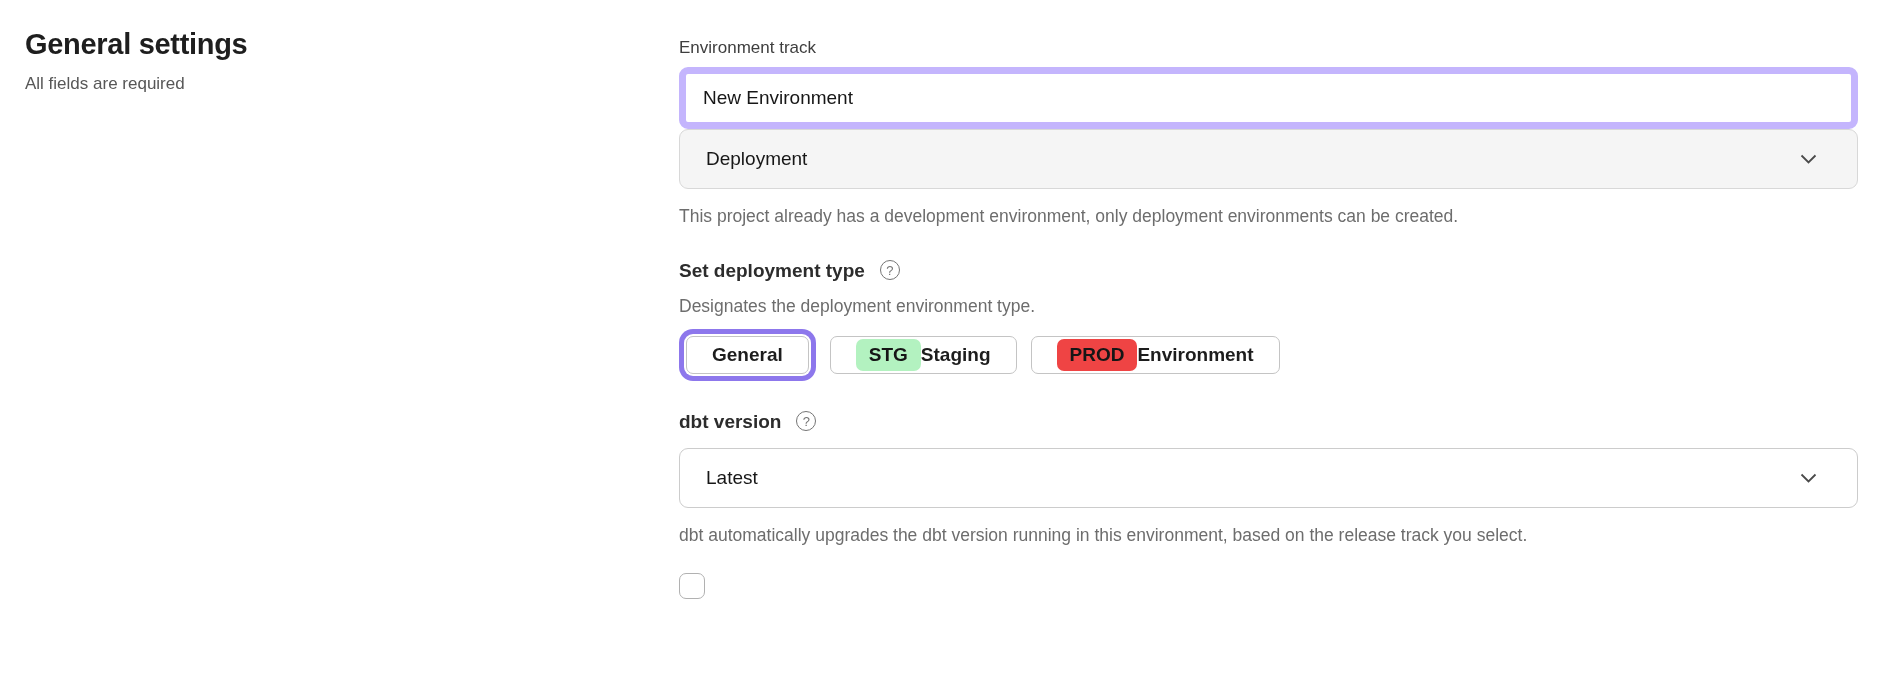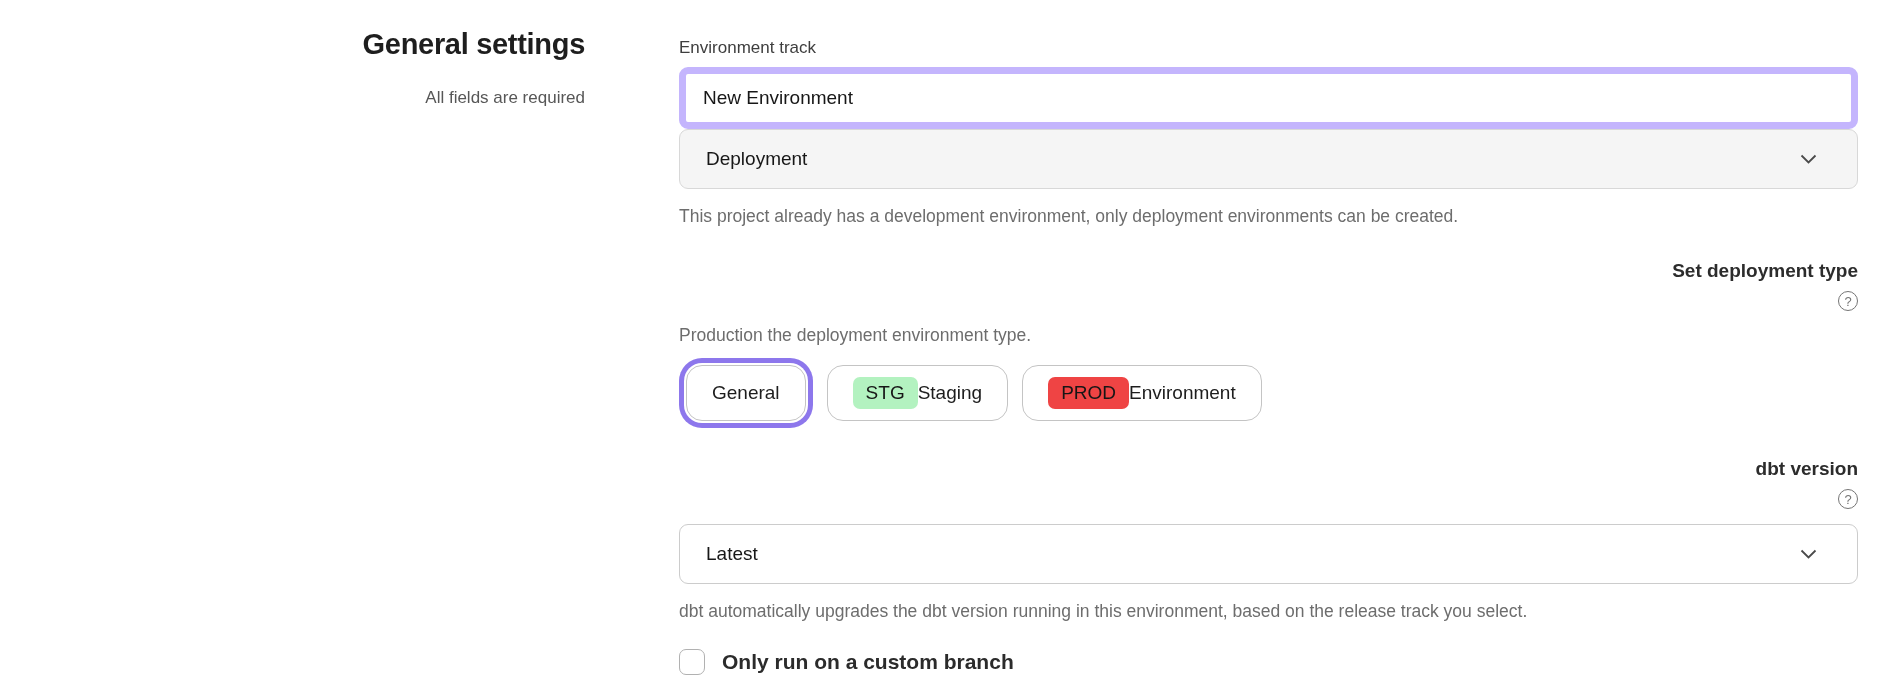--- a/index.html
+++ b/index.html
@@ -6,35 +6,35 @@
   html, body {
     width: 1890px; height: 678px;
     background: #ffffff;
     font-family: "Liberation Sans", "DejaVu Sans", sans-serif;
     color: #1f1f1f;
     overflow: hidden;
   }
   .page { position: relative; width: 1890px; height: 678px; }
 
   
-  .intro { position: absolute; left: 25px; top: 28px; width: 560px; text-align: right; }
+  .intro { position: absolute; left: 25px; top: 28px; width: 560px; }
   .intro h1 {
     font-size: 29px; font-weight: 700; letter-spacing: -0.3px; color: #1e1e1e;
   }
-  .intro .sub { margin-top: 27px; font-size: 17px; color: #575757; }
+  .intro .sub { margin-top: 13px; font-size: 17px; color: #575757; }
 
   
   .form-col { position: absolute; left: 679px; top: 38px; width: 1179px; }
 
   .field-label { font-size: 17px; color: #3e3e3e; margin-bottom: 9px; }
   .field-label.disabled { color: #a8a8a8; }
 
   .section-label {
-    display: flex; align-items: flex-end; gap: 9px;
-    font-size: 19px; font-weight: 700; color: #2c2c2c; flex-direction: column;
+    display: flex; align-items: flex-start; gap: 15px;
+    font-size: 19px; font-weight: 700; color: #2c2c2c;
   }
 
   input.text-input {
     width: 100%; height: 62px;
     border: 7px solid #c4b5fd; border-radius: 9px;
     padding: 0 17px; font-size: 19px; color: #171717;
     font-family: inherit; background: #ffffff; outline: none;
   }
 
   .select {
@@ -51,25 +51,25 @@
   .helper { font-size: 17.5px; color: #6d6d6d; }
 
   .help-icon {
     width: 20px; height: 20px; border: 1.5px solid #757575; border-radius: 50%;
     display: inline-flex; align-items: center; justify-content: center;
     font-size: 13px; font-weight: 400; color: #757575; flex: 0 0 auto;
   }
 
   .type-row { display: flex; align-items: center; gap: 14px; margin-top: 12px; }
   .type-btn {
-    height: 56px; background: #ffffff;
-    border: 1px solid #c4c4c4; border-radius: 16px;
+    height: 38px; background: #ffffff;
+    border: 1px solid #c4c4c4; border-radius: 7px;
     display: inline-flex; align-items: center;
     padding: 0 25px; font-size: 19px; color: #1d1d1d;
-    cursor: pointer; white-space: nowrap;
+    cursor: pointer; white-space: nowrap; font-weight: bold;
   }
   .type-btn.selected {
     box-shadow: 0 0 0 2px #ffffff, 0 0 0 7px var(--accent, #8d77ec);
     margin: 7px 7px 7px 7px;
   }
   .type-badge {
     display: inline-block; padding: 5px 13px; border-radius: 7px;
     font-size: 19px; color: #161616; 
   }
 
@@ -111,21 +111,21 @@
         </svg>
       </span>
     </div>
     <div class="helper" style="margin-top:17px;">This project already has a development environment, only deployment environments can be created.</div>
 
     
     <div class="section-label" style="margin-top:33px;">
       <span>Set deployment type</span>
       <span class="help-icon">?</span>
     </div>
-    <div class="helper" style="margin-top:14px;">Production the deployment environment type.</div>
+    <div class="helper" style="margin-top:14px;">Designates the deployment environment type.</div>
 
     <div class="type-row">
       <button class="type-btn selected">
         <span>General</span>
       </button>
       <button class="type-btn">
         <span class="type-badge" id="stg-badge" style="background: rgb(179, 242, 192);">STG</span>
         <span>Staging</span>
       </button>
       <button class="type-btn">
@@ -145,17 +145,16 @@
         <svg class="chevron" width="17" height="11" viewBox="0 0 17 11" fill="none" stroke-width="1.8">
           <path d="M1.5 1.5 L8.5 8.5 L15.5 1.5"></path>
         </svg>
       </span>
     </div>
     <div class="helper" style="margin-top:17px;">dbt automatically upgrades the dbt version running in this environment, based on the release track you select.</div>
 
     
     <div class="check-row">
       <span class="checkbox"></span>
-      <span class="check-label">Only run on a custom branch</span>
     </div>
 
   </div>
 </div>
 
 </body></html>

